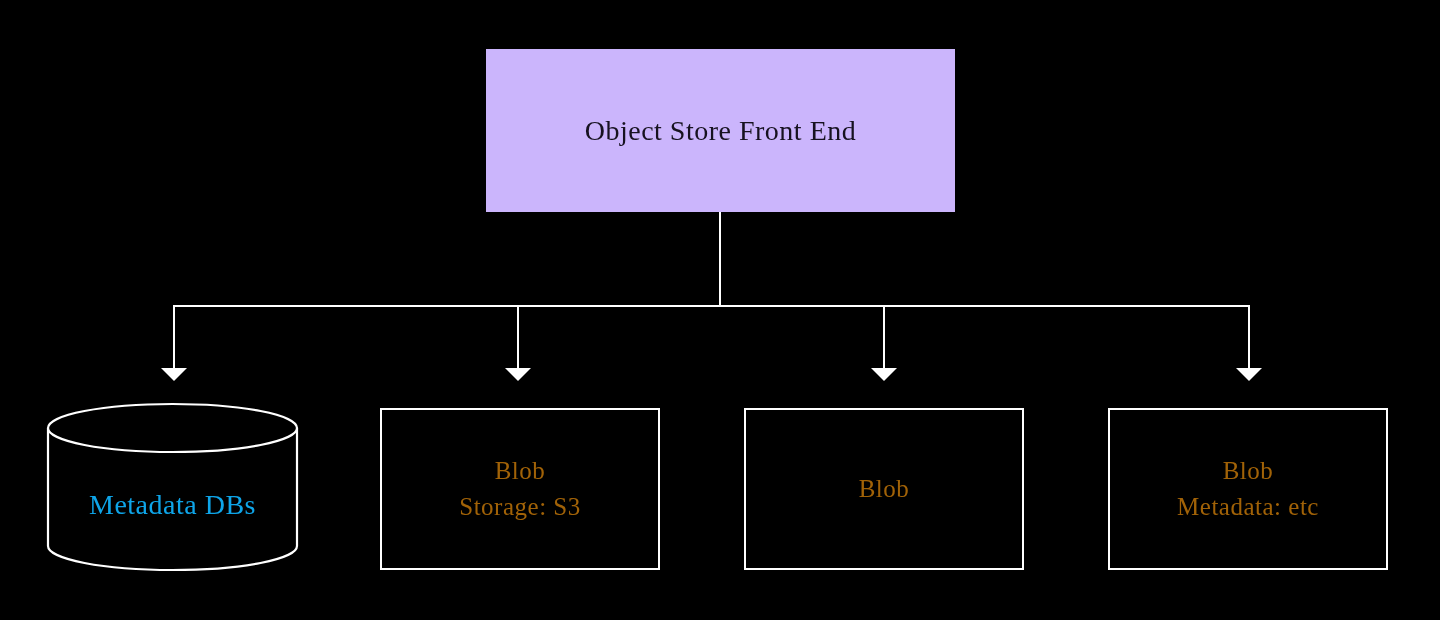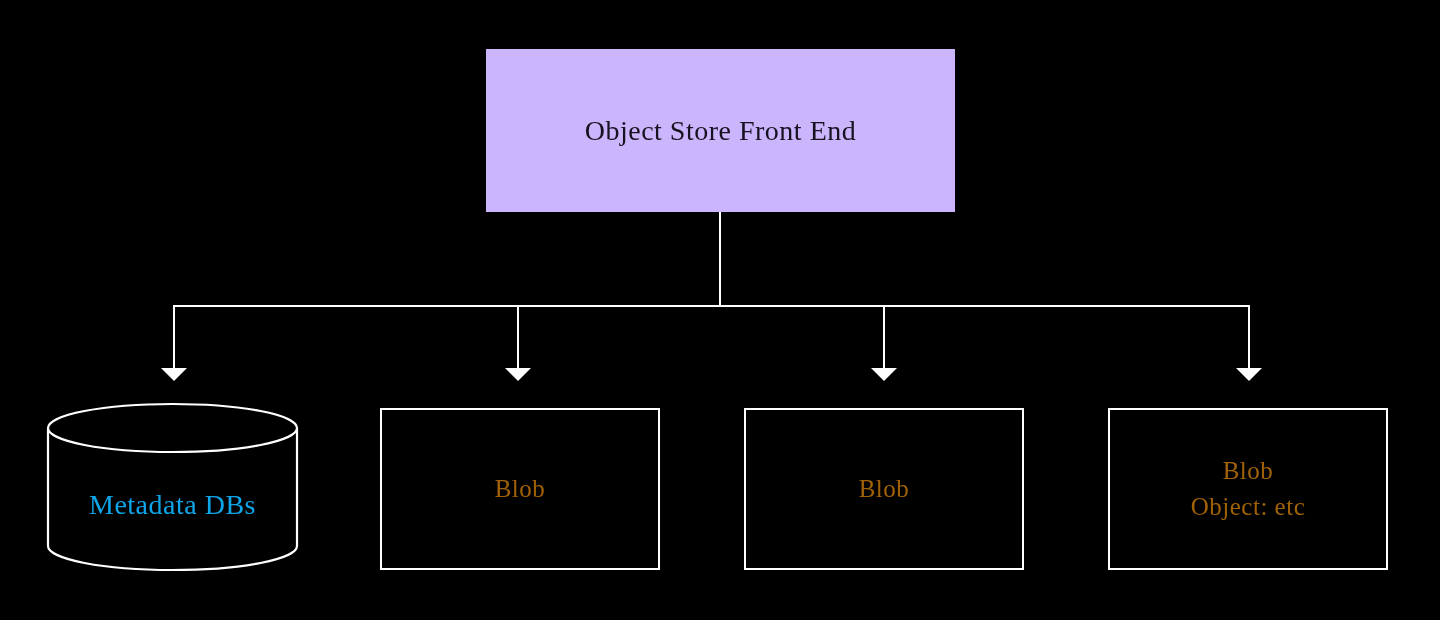--- a/index.html
+++ b/index.html
@@ -106,24 +106,25 @@
   <div class="node root-node">
     <span>Object Store Front End</span>
   </div>
 
   <div class="node cyl-node">
     <span>Metadata DBs</span>
   </div>
 
   <div class="node rect-node pos-b1">
     <span>Blob</span>
+    <span>Storage: S3</span>
   </div>
 
   <div class="node rect-node pos-b2">
     <span>Blob</span>
   </div>
 
   <div class="node rect-node pos-b3">
     <span>Blob</span>
-    <span>Object: etc</span>
+    <span>Metadata: etc</span>
   </div>
 
 </div>
 
 </body></html>

